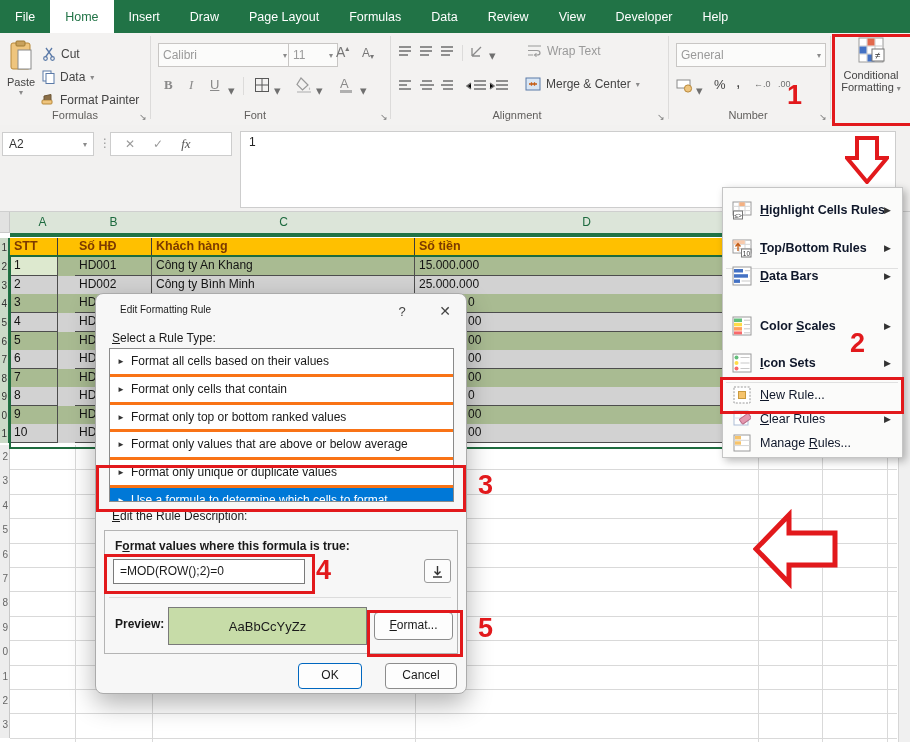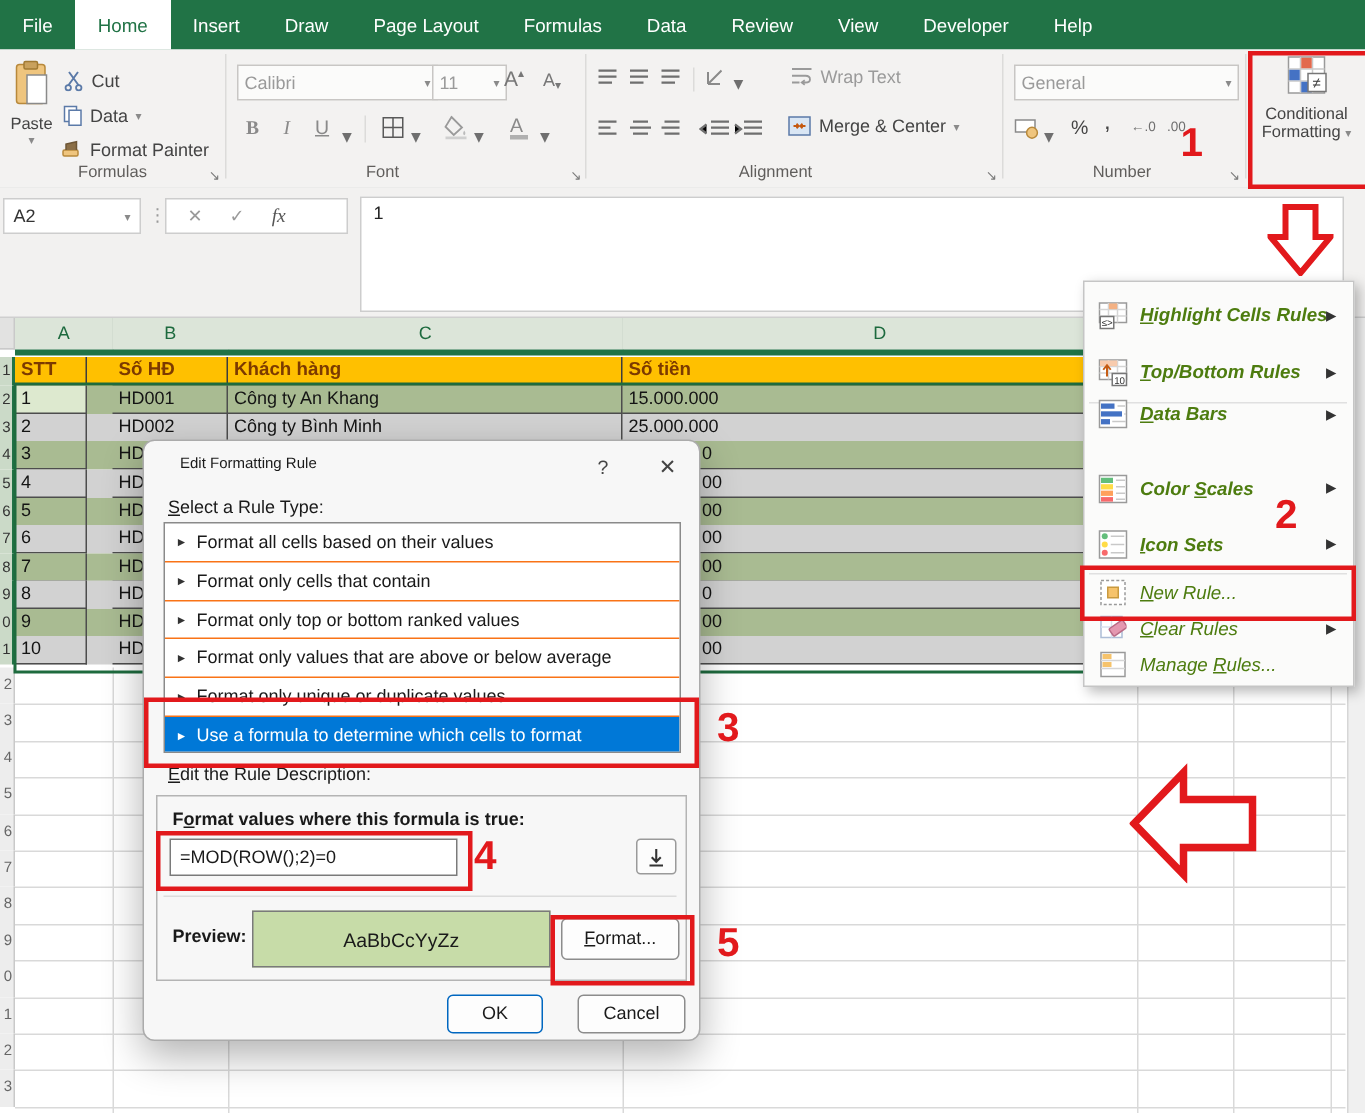--- a/index.html
+++ b/index.html
@@ -36,33 +36,33 @@
         padding:1px 0 0 4px;font-size:12px;color:#141414;overflow:hidden;white-space:nowrap;}
   .cA{left:0;width:48px}.cB{left:65px;width:77px}.cC{left:142px;width:263px}.cD{left:405px;width:481px;}
   .rg{background:#A9BB92;} .ry{background:#D2D2D2;}
   .hrow .cell{color:#7C3A00;font-weight:700;font-size:12.5px;border-color:#3d3d3d;}
   .active-cell{background:#DDE9CF !important;}
   .selrect{position:absolute;border:2px solid #1E6B3E;pointer-events:none;}
   
   .dialog{position:absolute;left:95px;top:293px;width:370px;height:399px;background:#F7F7F7;border:1px solid #ABABAB;
           border-radius:8px;box-shadow:0 10px 26px rgba(0,0,0,.30);z-index:10;font-size:12px;color:#1a1a1a;}
   .listbox{position:absolute;left:13px;top:54px;width:343px;height:152px;background:#fff;border:1px solid #8a8a8a;overflow:hidden;}
-  .litem{position:relative;height:24.8px;line-height:24.8px;padding-left:7px;white-space:nowrap;border-bottom:1px solid #f97316;}
+  .litem{position:relative;height:24.8px;line-height:24.8px;padding-left:7px;white-space:nowrap;border-bottom:3px solid #f97316;}
   .litem .bullet{font-size:8px;margin-right:6px;color:#333;vertical-align:1px;}
   .litem.sel{background:#0078D7;color:#fff;border-bottom:none;}
   .litem.sel .bullet{color:#fff;}
   .groupbox{position:absolute;left:8px;top:236px;width:352px;height:122px;border:1px solid #B4B4B4;}
   .dbtn{position:absolute;background:#FDFDFD;border:1px solid #8c8c8c;border-radius:4px;text-align:center;font-size:12px;color:#1a1a1a;}
   .u{text-decoration:underline;}
   
   .menu{position:absolute;left:722px;top:187px;width:179px;height:269px;background:#FBFBFA;border:1px solid #C5C5C5;
         box-shadow:3px 3px 8px rgba(0,0,0,.28);z-index:9;}
   .mitem{position:absolute;left:1px;width:175px;display:flex;align-items:center;}
   .mitem .mico{width:36px;display:flex;justify-content:center;flex:none;}
-  .mitem .mlabel{font-size:12.5px;color:#4d7c0f;font-style:italic;}
+  .mitem .mlabel{font-size:12.5px;color:#0f172a;}
   .mitem.big .mlabel{font-weight:700;}
   .marrow{position:absolute;right:8px;color:#333;font-size:9px;}
   .msep{position:absolute;left:3px;width:172px;height:1px;background:#E0E0E0;}
   
   .redbox{position:absolute;border:3px solid #E2191C;z-index:30;pointer-events:none;}
   .rednum{position:absolute;color:#E2191C;font-size:27px;font-weight:700;z-index:31;line-height:1;}
   .redarrow{position:absolute;z-index:31;}
   .scrollstrip{position:absolute;left:898px;top:212px;width:12px;height:530px;background:#F0F0F0;border-left:1px solid #D6D6D6;}
 </style>
 </head>

